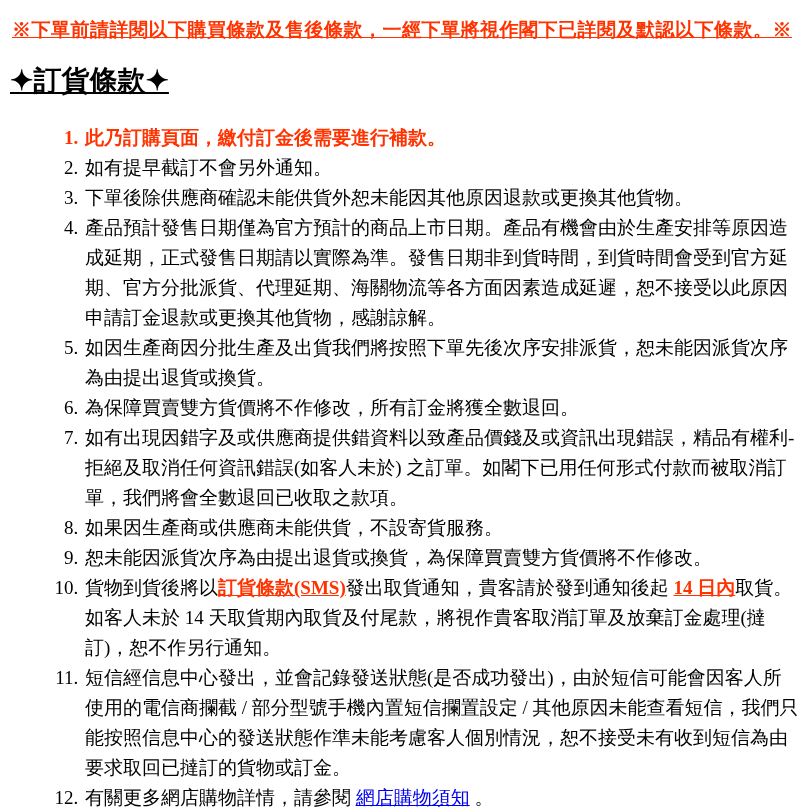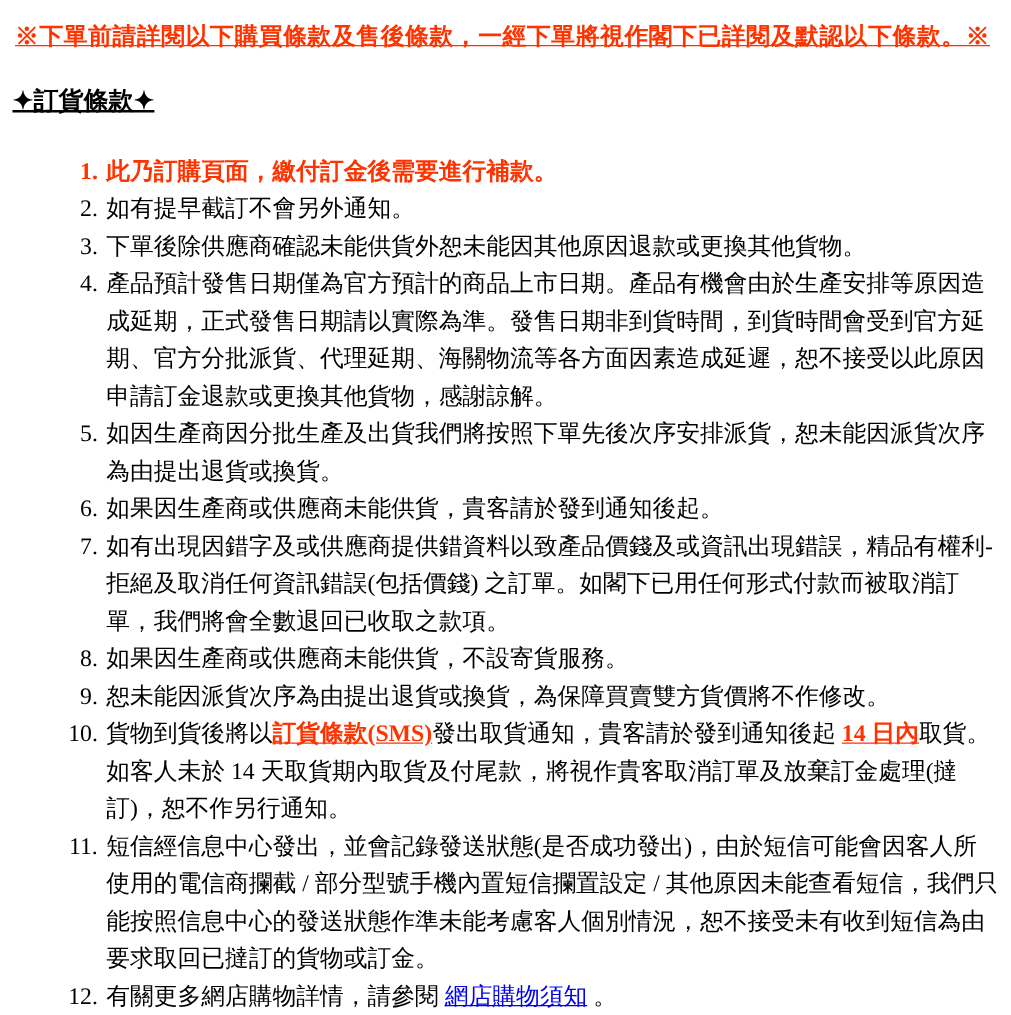--- a/index.html
+++ b/index.html
@@ -25,21 +25,21 @@
     color: var(--accent);
     font-size: 19px;
     font-weight: bold;
     text-decoration: underline;
     line-height: 24px;
     letter-spacing: 0.5px;
   }
 
   .section-title {
     margin: 27px 0 0 2px;
-    font-size: 20px;
+    font-size: 28px;
     font-weight: bold;
     text-decoration: underline;
     line-height: 24px;
   }
 
   ol.terms {
     margin: 30px 0 4px 0;
     padding-left: 75px;
     width: 792px;
     font-size: 19px;
@@ -70,22 +70,22 @@
   <p class="notice">※下單前請詳閱以下購買條款及售後條款，一經下單將視作閣下已詳閱及默認以下條款。※</p>
 
   <h2 class="section-title">✦訂貨條款✦</h2>
 
   <ol class="terms">
     <li class="hl">此乃訂購頁面，繳付訂金後需要進行補款。</li>
     <li>如有提早截訂不會另外通知。</li>
     <li>下單後除供應商確認未能供貨外恕未能因其他原因退款或更換其他貨物。</li>
     <li>產品預計發售日期僅為官方預計的商品上市日期。產品有機會由於生產安排等原因造成延期，正式發售日期請以實際為準。發售日期非到貨時間，到貨時間會受到官方延期、官方分批派貨、代理延期、海關物流等各方面因素造成延遲，恕不接受以此原因申請訂金退款或更換其他貨物，感謝諒解。</li>
     <li>如因生產商因分批生產及出貨我們將按照下單先後次序安排派貨，恕未能因派貨次序為由提出退貨或換貨。</li>
-    <li>如果因生產商或供應商未能供貨，貴客請於發到通知後起。</li>
-    <li>如有出現因錯字及或供應商提供錯資料以致產品價錢及或資訊出現錯誤，精品有權利-拒絕及取消任何資訊錯誤(包括價錢) 之訂單。如閣下已用任何形式付款而被取消訂單，我們將會全數退回已收取之款項。</li>
+    <li>為保障買賣雙方貨價將不作修改，所有訂金將獲全數退回。</li>
+    <li>如有出現因錯字及或供應商提供錯資料以致產品價錢及或資訊出現錯誤，精品有權利-拒絕及取消任何資訊錯誤(如客人未於) 之訂單。如閣下已用任何形式付款而被取消訂單，我們將會全數退回已收取之款項。</li>
     <li>如果因生產商或供應商未能供貨，不設寄貨服務。</li>
     <li>恕未能因派貨次序為由提出退貨或換貨，為保障買賣雙方貨價將不作修改。</li>
     <li>
       <span>貨物到貨後將以</span><span class="red-u">訂貨條款(SMS)</span><span>發出取貨通知，貴客請於發到通知後起 </span><span class="red-u">14 日內</span><span>取貨。如客人未於 14 天取貨期內取貨及付尾款，將視作貴客取消訂單及放棄訂金處理(撻訂)，恕不作另行通知。</span>
     </li>
     <li>短信經信息中心發出，並會記錄發送狀態(是否成功發出)，由於短信可能會因客人所使用的電信商攔截 / 部分型號手機內置短信攔置設定 / 其他原因未能查看短信，我們只能按照信息中心的發送狀態作準未能考慮客人個別情況，恕不接受未有收到短信為由要求取回已撻訂的貨物或訂金。</li>
     <li>
       <span>有關更多網店購物詳情，請參閱 </span><a class="link" href="#">網店購物須知</a><span> 。</span>
     </li>
   </ol>

